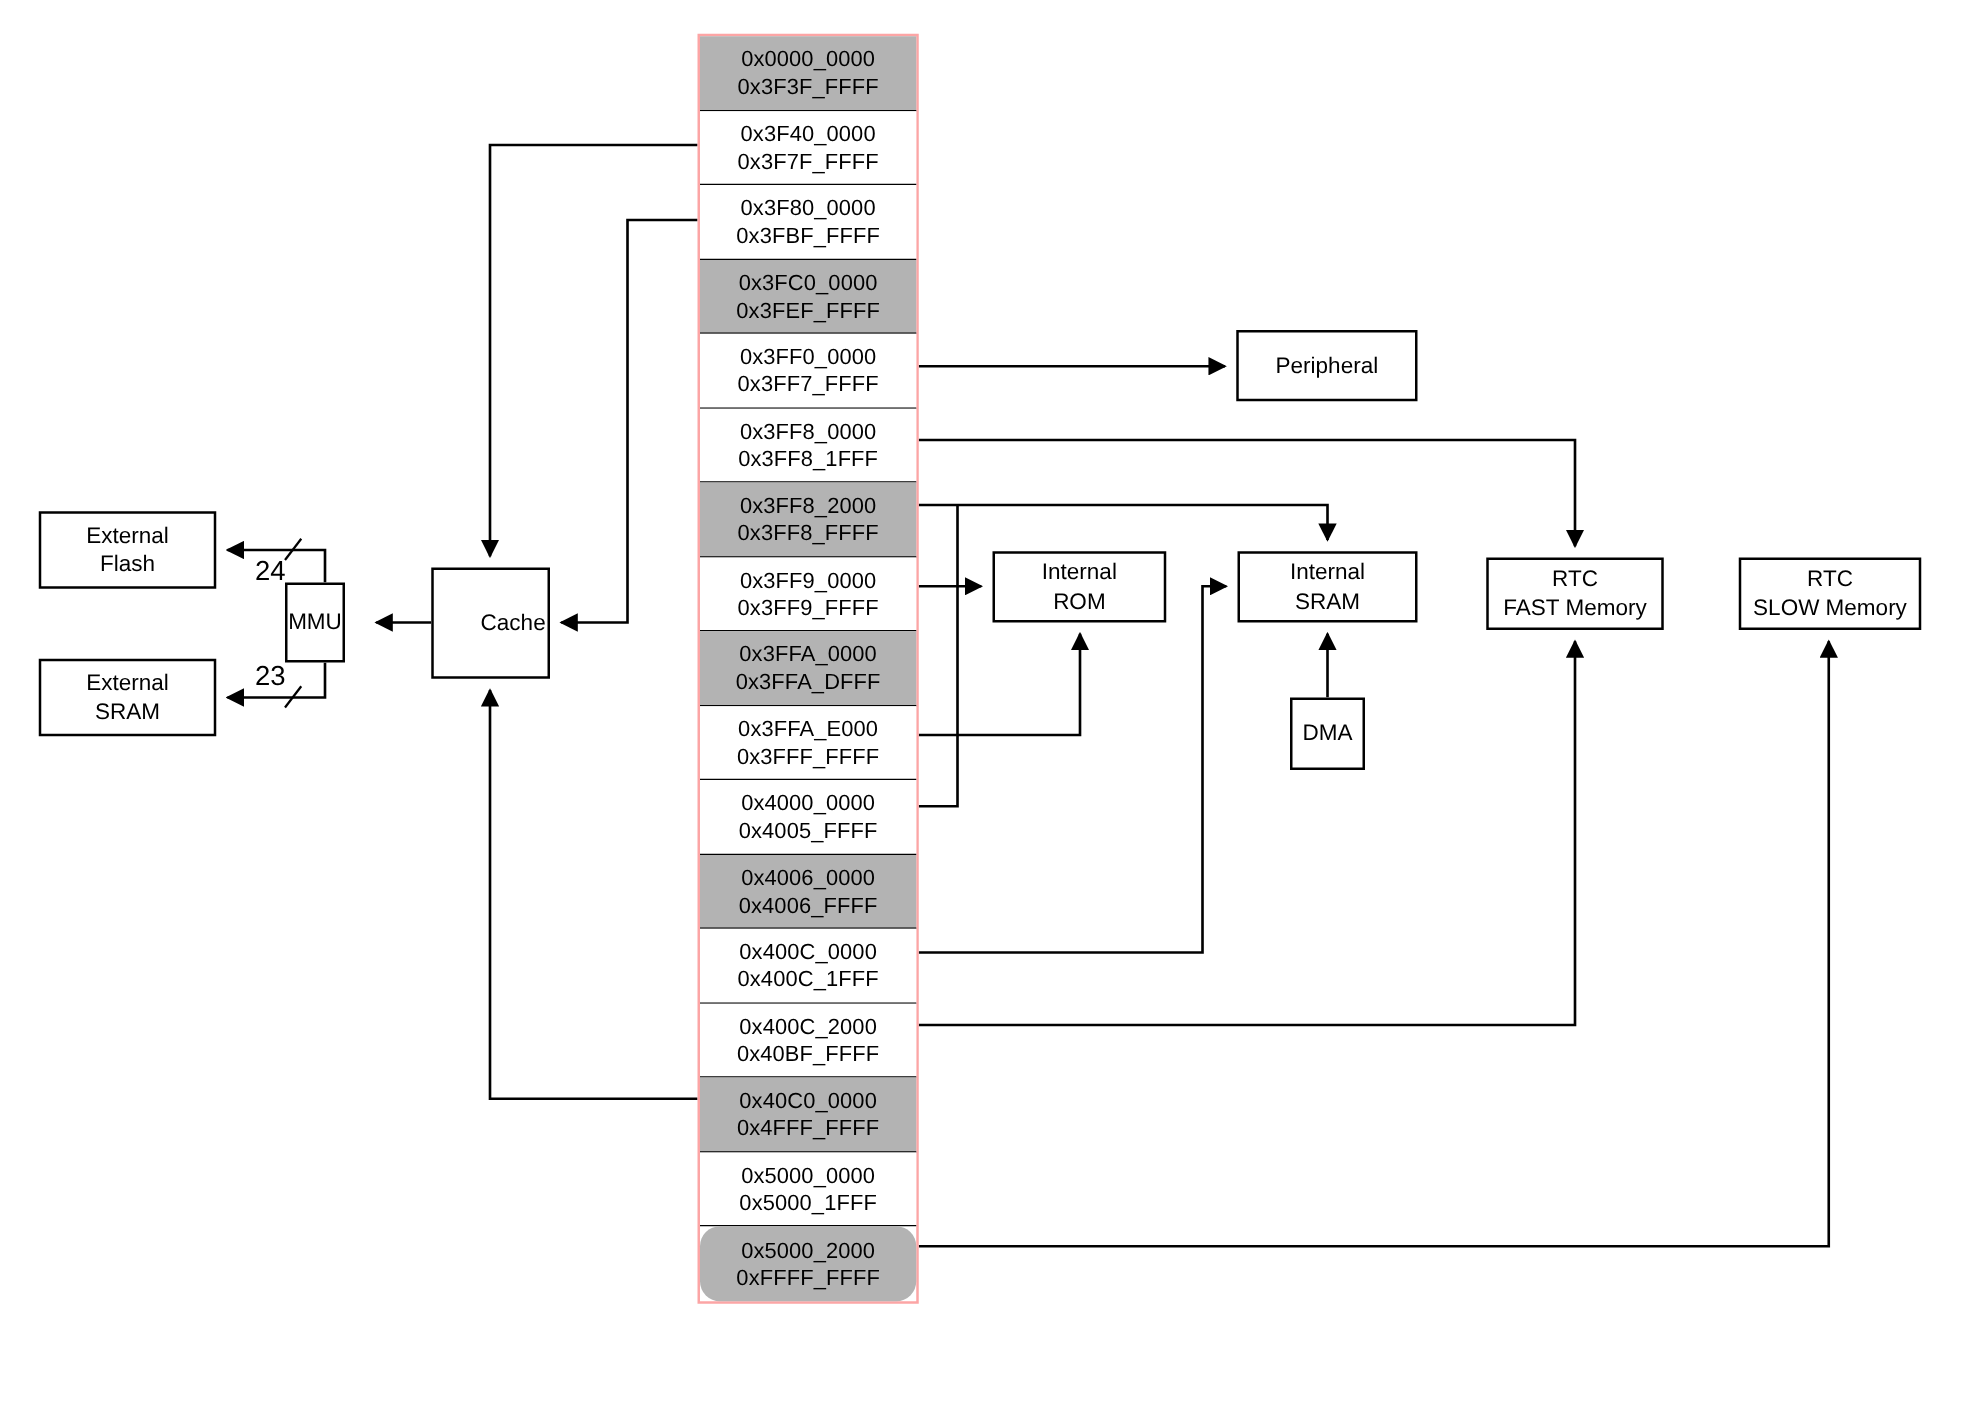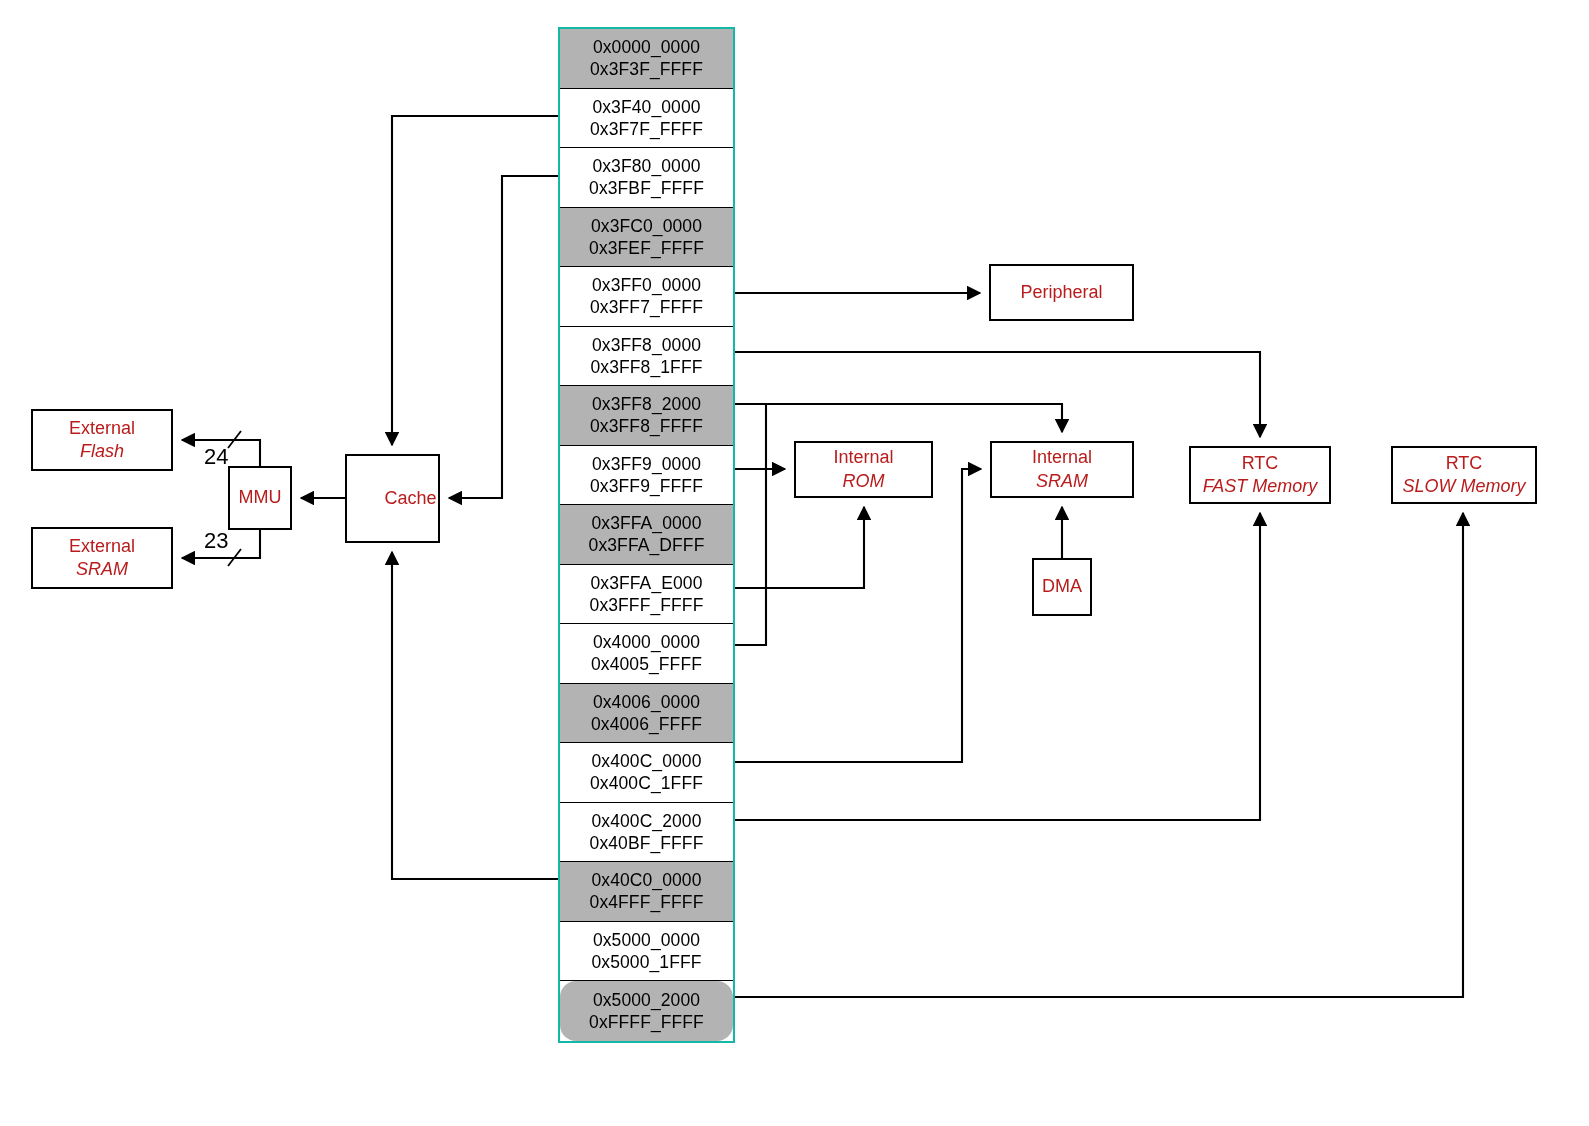--- a/index.html
+++ b/index.html
@@ -26,21 +26,21 @@
     height: 1126px;
     pointer-events: none;
   }
 
   
   #memory-map {
     position: absolute;
     left: 558px;
     top: 27px;
     width: 177px;
-    border: 2px solid #14b8a6;
+    border: 2px solid #fca5a5;
     box-sizing: border-box;
   }
   .mem-row {
     height: 59.5px;
     box-sizing: border-box;
     border-bottom: 1.6px solid #000000;
     display: flex;
     flex-direction: column;
     align-items: center;
     justify-content: center;
@@ -66,28 +66,28 @@
     position: absolute;
     border: 2px solid #000000;
     background: #ffffff;
     box-sizing: border-box;
     display: flex;
     flex-direction: column;
     align-items: center;
     justify-content: center;
     font-size: 18px;
     line-height: 1.3;
-    color: #b91c1c;
+    color: #000000;
     text-align: center;
   }
-  .block .line2 { white-space: nowrap; font-style: italic; }
+  .block .line2 { white-space: nowrap; }
 
   #block-external-flash { left: 31px;   top: 409px; width: 142px; height: 62px; }
   #block-external-sram  { left: 31px;   top: 527px; width: 142px; height: 62px; }
-  #block-mmu            { left: 228px;  top: 466px; width: 64px;  height: 64px; }
+  #block-mmu            { left: 228px;  top: 466px; width: 48px;  height: 64px; }
   #block-cache          { left: 345px;  top: 454px; width: 95px;  height: 89px; padding-left: 36px; }
   #block-peripheral     { left: 989px;  top: 264px; width: 145px; height: 57px; }
   #block-internal-rom   { left: 794px;  top: 441px; width: 139px; height: 57px; }
   #block-internal-sram  { left: 990px;  top: 441px; width: 144px; height: 57px; }
   #block-rtc-fast       { left: 1189px; top: 446px; width: 142px; height: 58px; }
   #block-rtc-slow       { left: 1391px; top: 446px; width: 146px; height: 58px; }
   #block-dma            { left: 1032px; top: 558px; width: 60px;  height: 58px; }
 
   
   .bus-label {

